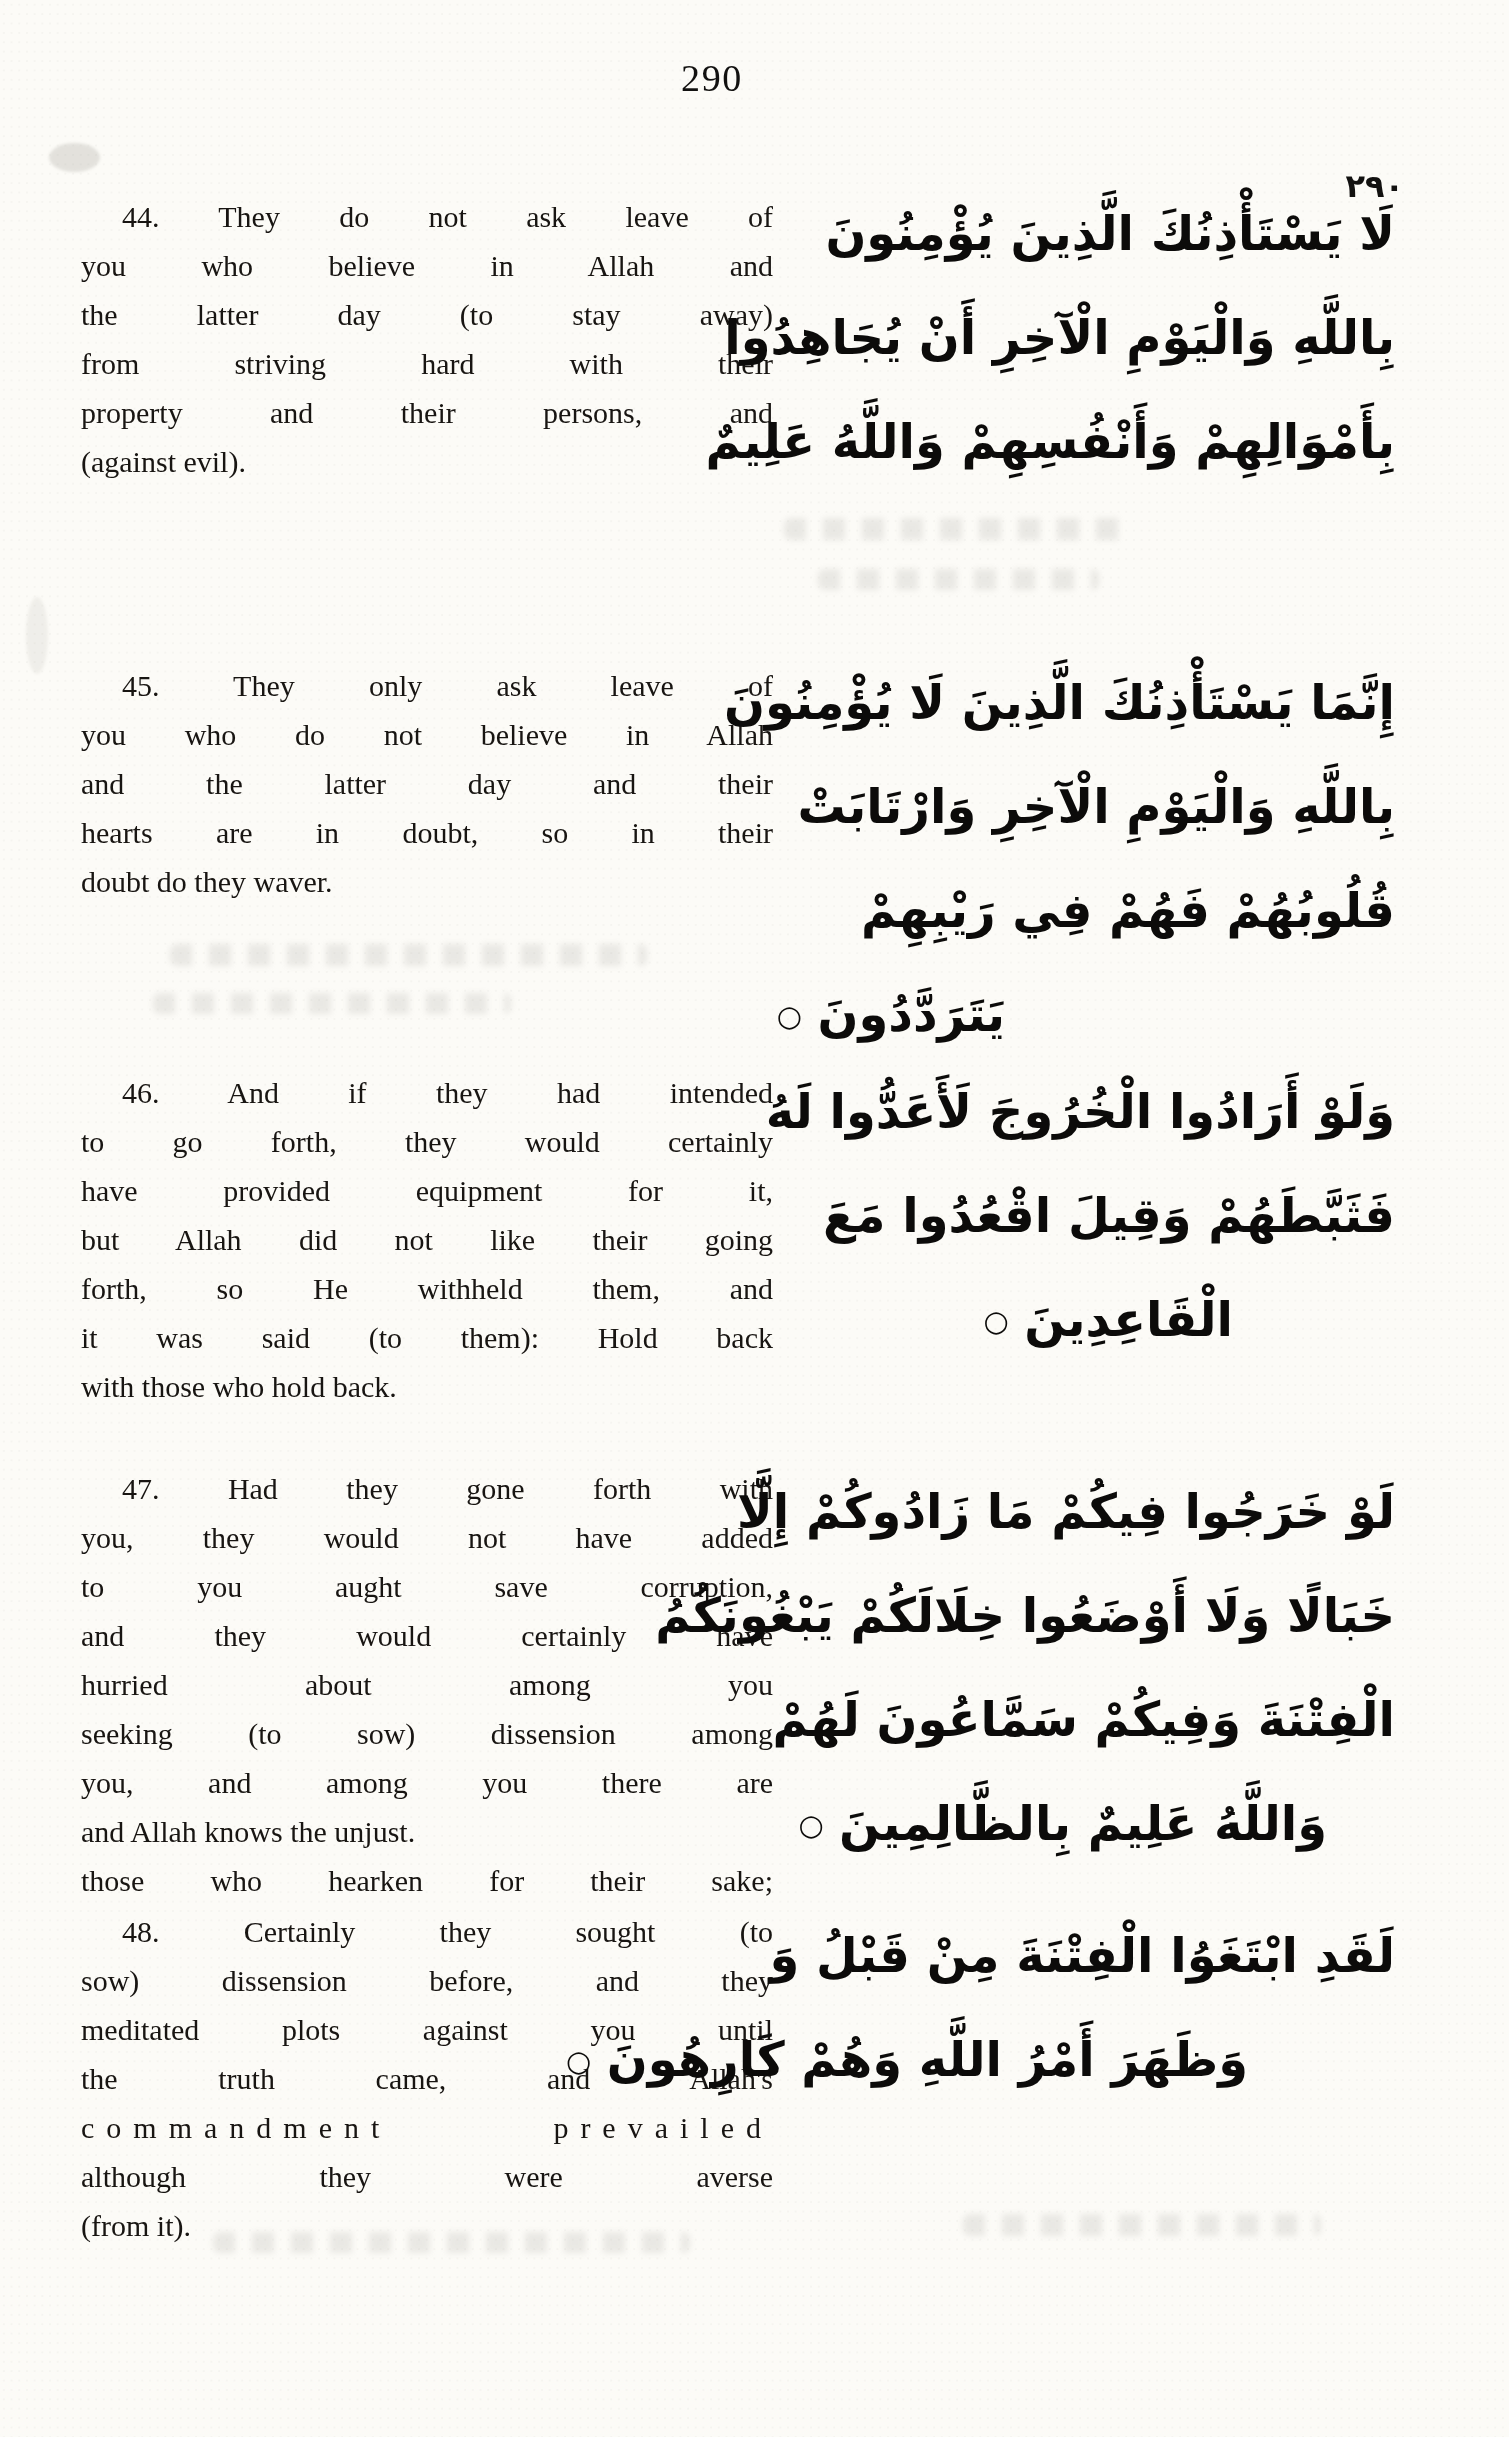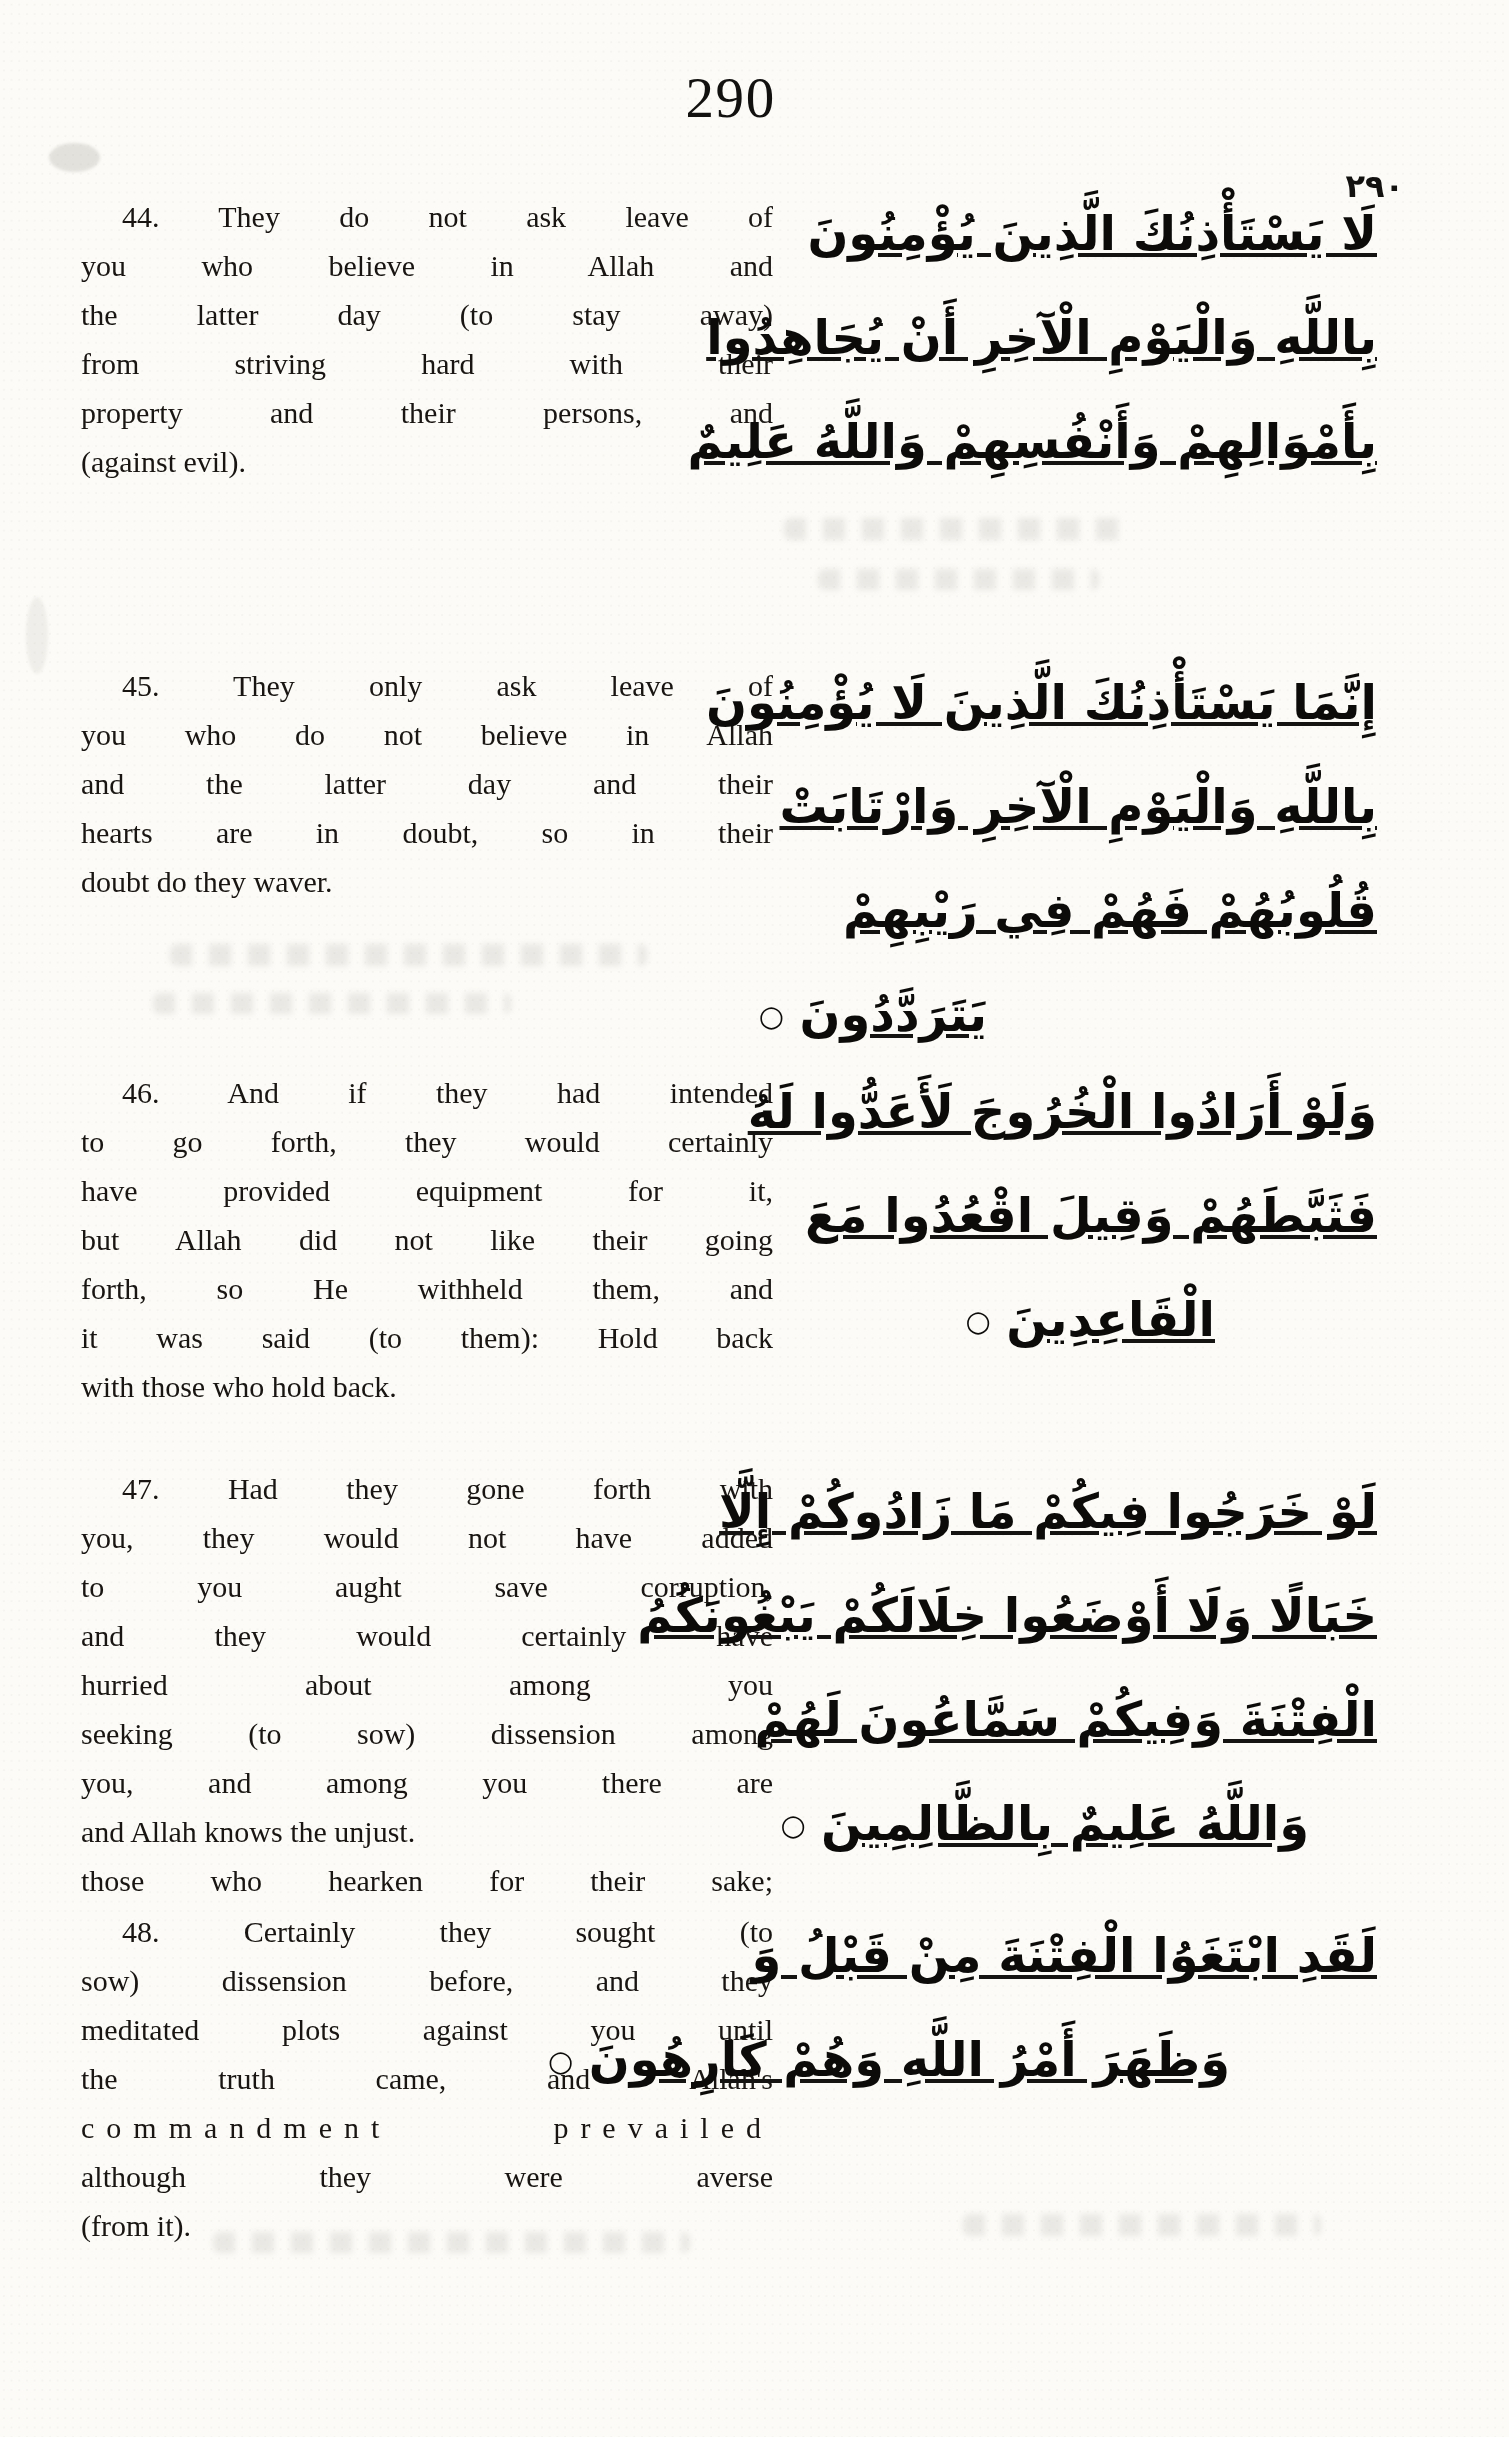--- a/index.html
+++ b/index.html
@@ -13,22 +13,22 @@
     position:relative;
     width:1510px;height:2438px;
     background:#fcfbf7;
     background-image:radial-gradient(rgba(60,60,55,0.035) 0.9px, transparent 1px);
     background-size:7.7px 9.4px;
     overflow:hidden;
     color:#161412;
   }
   
   .pageno{
-    position:absolute;left:648px;top:65px;width:128px;
-    font-size:57px;text-align:right;letter-spacing:1.7px;color:#121110;
+    position:absolute;left:648px;top:56px;width:128px;
+    font-size:38px;text-align:center;letter-spacing:1.7px;color:#121110;
   }
   .pageno-ar{
     position:absolute;left:1319px;top:167px;width:85px;
     font-family:"DejaVu Sans",sans-serif;font-weight:bold;
     font-size:32px;text-align:right;color:#121110;direction:rtl;
   }
   
   .en-block{
     position:absolute;left:81px;width:692px;
   }
@@ -37,23 +37,22 @@
     font-size:30px;
     text-align:justify;text-align-last:justify;
     white-space:normal;
     color:#181512;
   }
   .en-line.first{text-indent:41px;}
   .en-line.last{text-align-last:left;}
   .en-line.spread{letter-spacing:0.40em;}
   
   .ar-block{
-    position:absolute;left:793px;width:584px;
+    position:absolute;left:811px;width:584px;
     direction:rtl;
-    text-decoration:underline;
   }
   .ar-line{
     height:104px;line-height:104px;
     font-family:"DejaVu Sans",sans-serif;
     font-weight:bold;
     font-size:48px;
     text-align:right;
     white-space:nowrap;
     color:#0c0b0a;
   }

